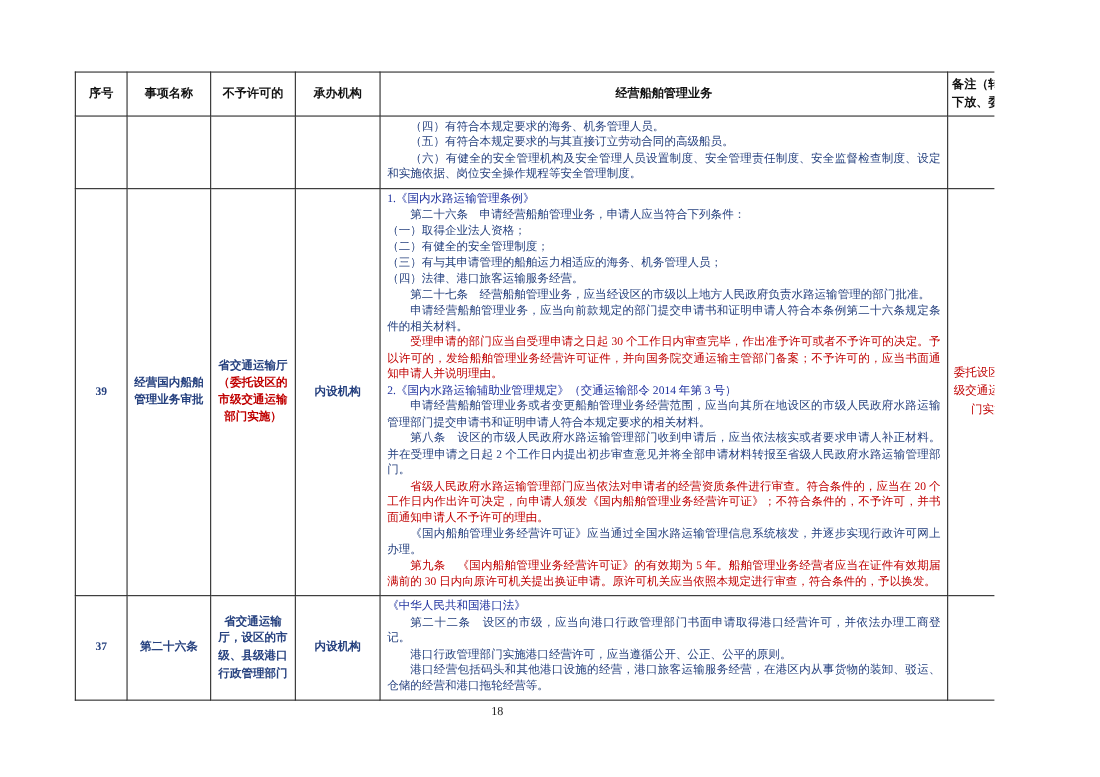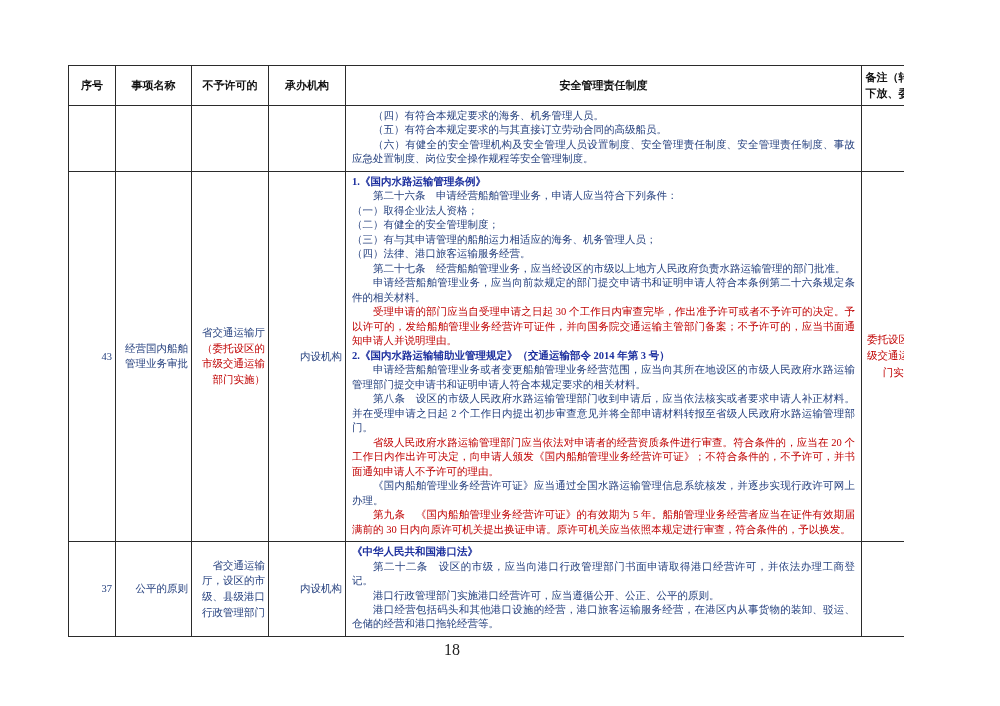--- a/index.html
+++ b/index.html
@@ -34,49 +34,50 @@
     padding: 3px 2px;
   }
   .doc-table td {
     font-size: 10.5px;
     color: #26417f;
   }
   tr.h-header { height: 40px; }
   tr.h-r0 { height: 60px; }
   tr.h-r2 { height: 92px; }
   td.c-center {
-    text-align: right;
+    text-align: center;
     vertical-align: middle;
     padding: 4px 3px;
     line-height: 1.5;
+    font-weight: bold;
   }
   td.c-basis {
     vertical-align: top;
     padding: 3px 6px 4px 6px;
   }
   .basis p {
     line-height: 1.38;
     text-align: justify;
   }
   .basis p.ind { text-indent: 2em; }
-  .basis p.bold { font-weight: bold; color: #1c2f9e; }
+  .basis p.bold { font-weight: normal; color: #1c2f9e; }
   .basis p.red { color: #c00000; }
   td.c-remark {
     vertical-align: middle;
     text-align: center;
     padding: 4px 4px;
     line-height: 1.55;
   }
   .red-text { color: #c00000; }
   .page-number {
     position: absolute;
     left: 0; top: 641px;
     width: 100%;
     text-align: center;
-    font-size: 16px;
+    font-size: 11px;
     color: #222222;
   }
 </style>
 </head>
 <body>
 
 <div class="page">
 
   <table class="doc-table">
     <colgroup>
@@ -86,43 +87,43 @@
       <col style="width:77px">
       <col style="width:516px">
       <col style="width:74px">
     </colgroup>
     <thead>
       <tr class="h-header">
         <th>序号</th>
         <th>事项名称</th>
         <th>不予许可的</th>
         <th>承办机构</th>
-        <th>安全管理责任制度</th>
+        <th>经营船舶管理业务</th>
         <th>备注（转移、下放、委托）</th>
       </tr>
     </thead>
     <tbody>
 
       <tr class="h-r0">
         <td class="c-center"></td>
         <td class="c-center"></td>
         <td class="c-center"></td>
         <td class="c-center"></td>
         <td class="c-basis">
           <div class="basis">
               <p class="ind ">（四）有符合本规定要求的海务、机务管理人员。</p>
               <p class="ind ">（五）有符合本规定要求的与其直接订立劳动合同的高级船员。</p>
-              <p class="ind ">（六）有健全的安全管理机构及安全管理人员设置制度、安全管理责任制度、安全管理责任制度、事故应急处置制度、岗位安全操作规程等安全管理制度。</p>
+              <p class="ind ">（六）有健全的安全管理机构及安全管理人员设置制度、安全管理责任制度、安全监督检查制度、设定和实施依据、岗位安全操作规程等安全管理制度。</p>
             </div>
         </td>
         <td class="c-remark"></td>
       </tr>
 
       <tr>
-        <td class="c-center">43</td>
+        <td class="c-center">39</td>
         <td class="c-center">经营国内船舶管理业务审批</td>
         <td class="c-center"><span>省交通运输厅</span><span class="red-text">（委托设区的市级交通运输部门实施）</span></td>
         <td class="c-center">内设机构</td>
         <td class="c-basis">
           <div class="basis">
               <p class="bold ">1.《国内水路运输管理条例》</p>
               <p class="ind ">第二十六条　申请经营船舶管理业务，申请人应当符合下列条件：</p>
               <p class="">（一）取得企业法人资格；</p>
               <p class="">（二）有健全的安全管理制度；</p>
               <p class="">（三）有与其申请管理的船舶运力相适应的海务、机务管理人员；</p>
@@ -136,21 +137,21 @@
               <p class="ind red">省级人民政府水路运输管理部门应当依法对申请者的经营资质条件进行审查。符合条件的，应当在 20 个工作日内作出许可决定，向申请人颁发《国内船舶管理业务经营许可证》；不符合条件的，不予许可，并书面通知申请人不予许可的理由。</p>
               <p class="ind ">《国内船舶管理业务经营许可证》应当通过全国水路运输管理信息系统核发，并逐步实现行政许可网上办理。</p>
               <p class="ind red">第九条　《国内船舶管理业务经营许可证》的有效期为 5 年。船舶管理业务经营者应当在证件有效期届满前的 30 日内向原许可机关提出换证申请。原许可机关应当依照本规定进行审查，符合条件的，予以换发。</p>
             </div>
         </td>
         <td class="c-remark"><span class="red-text">委托设区的市级交通运输部门实施</span></td>
       </tr>
 
       <tr class="h-r2">
         <td class="c-center">37</td>
-        <td class="c-center">公平的原则</td>
+        <td class="c-center">第二十六条</td>
         <td class="c-center">省交通运输厅，设区的市级、县级港口行政管理部门</td>
         <td class="c-center">内设机构</td>
         <td class="c-basis">
           <div class="basis">
               <p class="bold ">《中华人民共和国港口法》</p>
               <p class="ind ">第二十二条　设区的市级，应当向港口行政管理部门书面申请取得港口经营许可，并依法办理工商登记。</p>
               <p class="ind ">港口行政管理部门实施港口经营许可，应当遵循公开、公正、公平的原则。</p>
               <p class="ind ">港口经营包括码头和其他港口设施的经营，港口旅客运输服务经营，在港区内从事货物的装卸、驳运、仓储的经营和港口拖轮经营等。</p>
             </div>
         </td>

